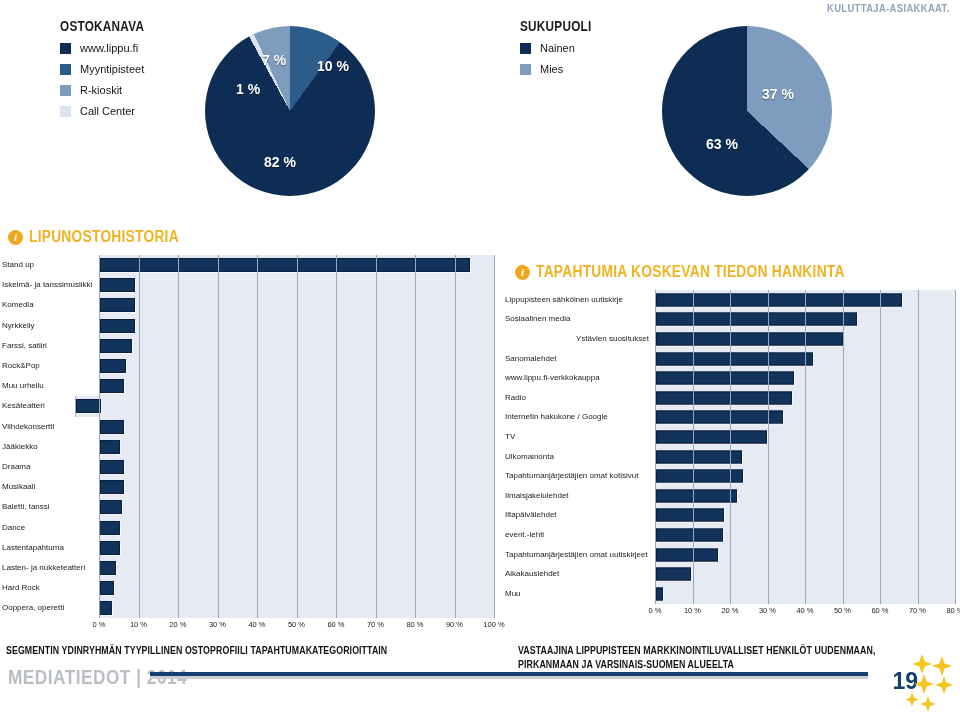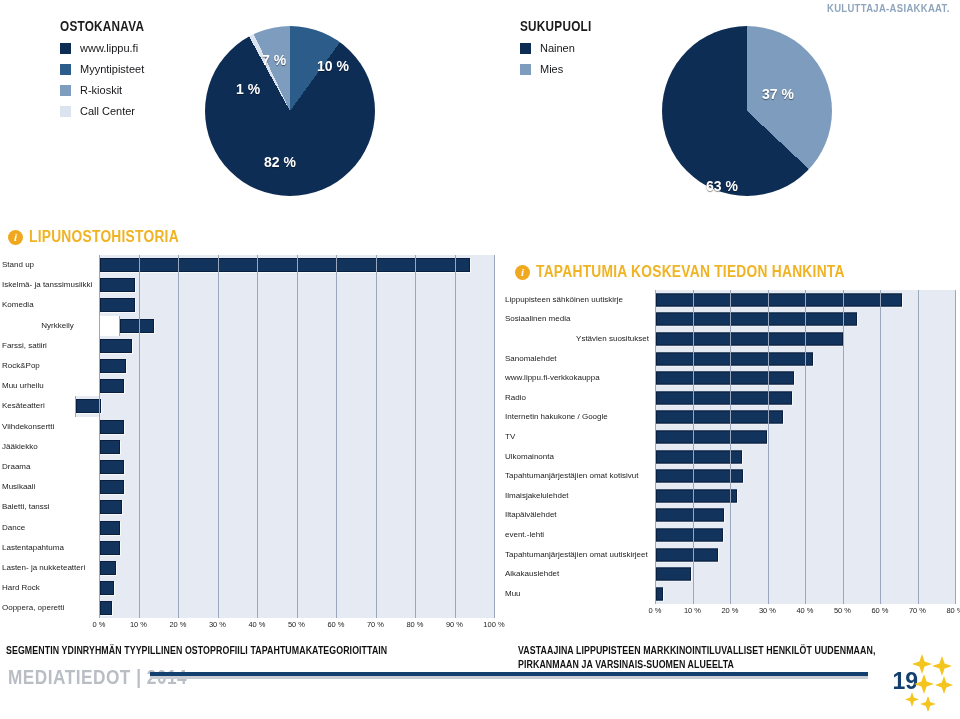--- a/index.html
+++ b/index.html
@@ -177,21 +177,21 @@
         <span class="swatch" style="background:#7e9cbd"></span>
         <span>Mies</span>
       </li>
     </ul>
 
     <div class="pie-wrap" style="left:142px; top:8px;text-align:center;">
       <div class="pie" style="background: conic-gradient(
               #7e9cbd 0deg 133.2deg,
               #0e2d55 133.2deg 360deg);">
         <span class="pie-lbl" style="left:100px; top:60px;">37 %</span>
-        <span class="pie-lbl" style="left:44px; top:110px;margin-top:42px;">63 %</span>
+        <span class="pie-lbl" style="left:44px; top:110px;">63 %</span>
       </div>
     </div>
   </div>
 
   <div class="sec-head" style="left:8px; top:228px;">
     <span class="ico">i</span>
     <span class="txt">LIPUNOSTOHISTORIA</span>
   </div>
 
   <div class="sec-head" style="left:515px; top:263px;">
@@ -213,21 +213,21 @@
             <div class="bar" style="width: 9%; height: 14px;"></div>
           </div>
         </div>
         <div class="row" style="height: 20.2px;">
           <div class="rlabel" style="width: 97px; text-align: left;">Komedia</div>
           <div class="track" style="height: 20.2px;">
             <div class="bar" style="width: 9%; height: 14px;"></div>
           </div>
         </div>
         <div class="row" style="height: 20.2px;">
-          <div class="rlabel" style="width: 117px; text-align: center;">Nyrkkeily</div>
+          <div class="rlabel" style="width: 97px; text-align: left;">Nyrkkeily</div>
           <div class="track" style="height: 20.2px;">
             <div class="bar" style="width: 9%; height: 14px;"></div>
           </div>
         </div>
         <div class="row" style="height: 20.2px;">
           <div class="rlabel" style="width: 97px; text-align: left;">Farssi, satiiri</div>
           <div class="track" style="height: 20.2px;">
             <div class="bar" style="width: 8%; height: 14px;"></div>
           </div>
         </div>

